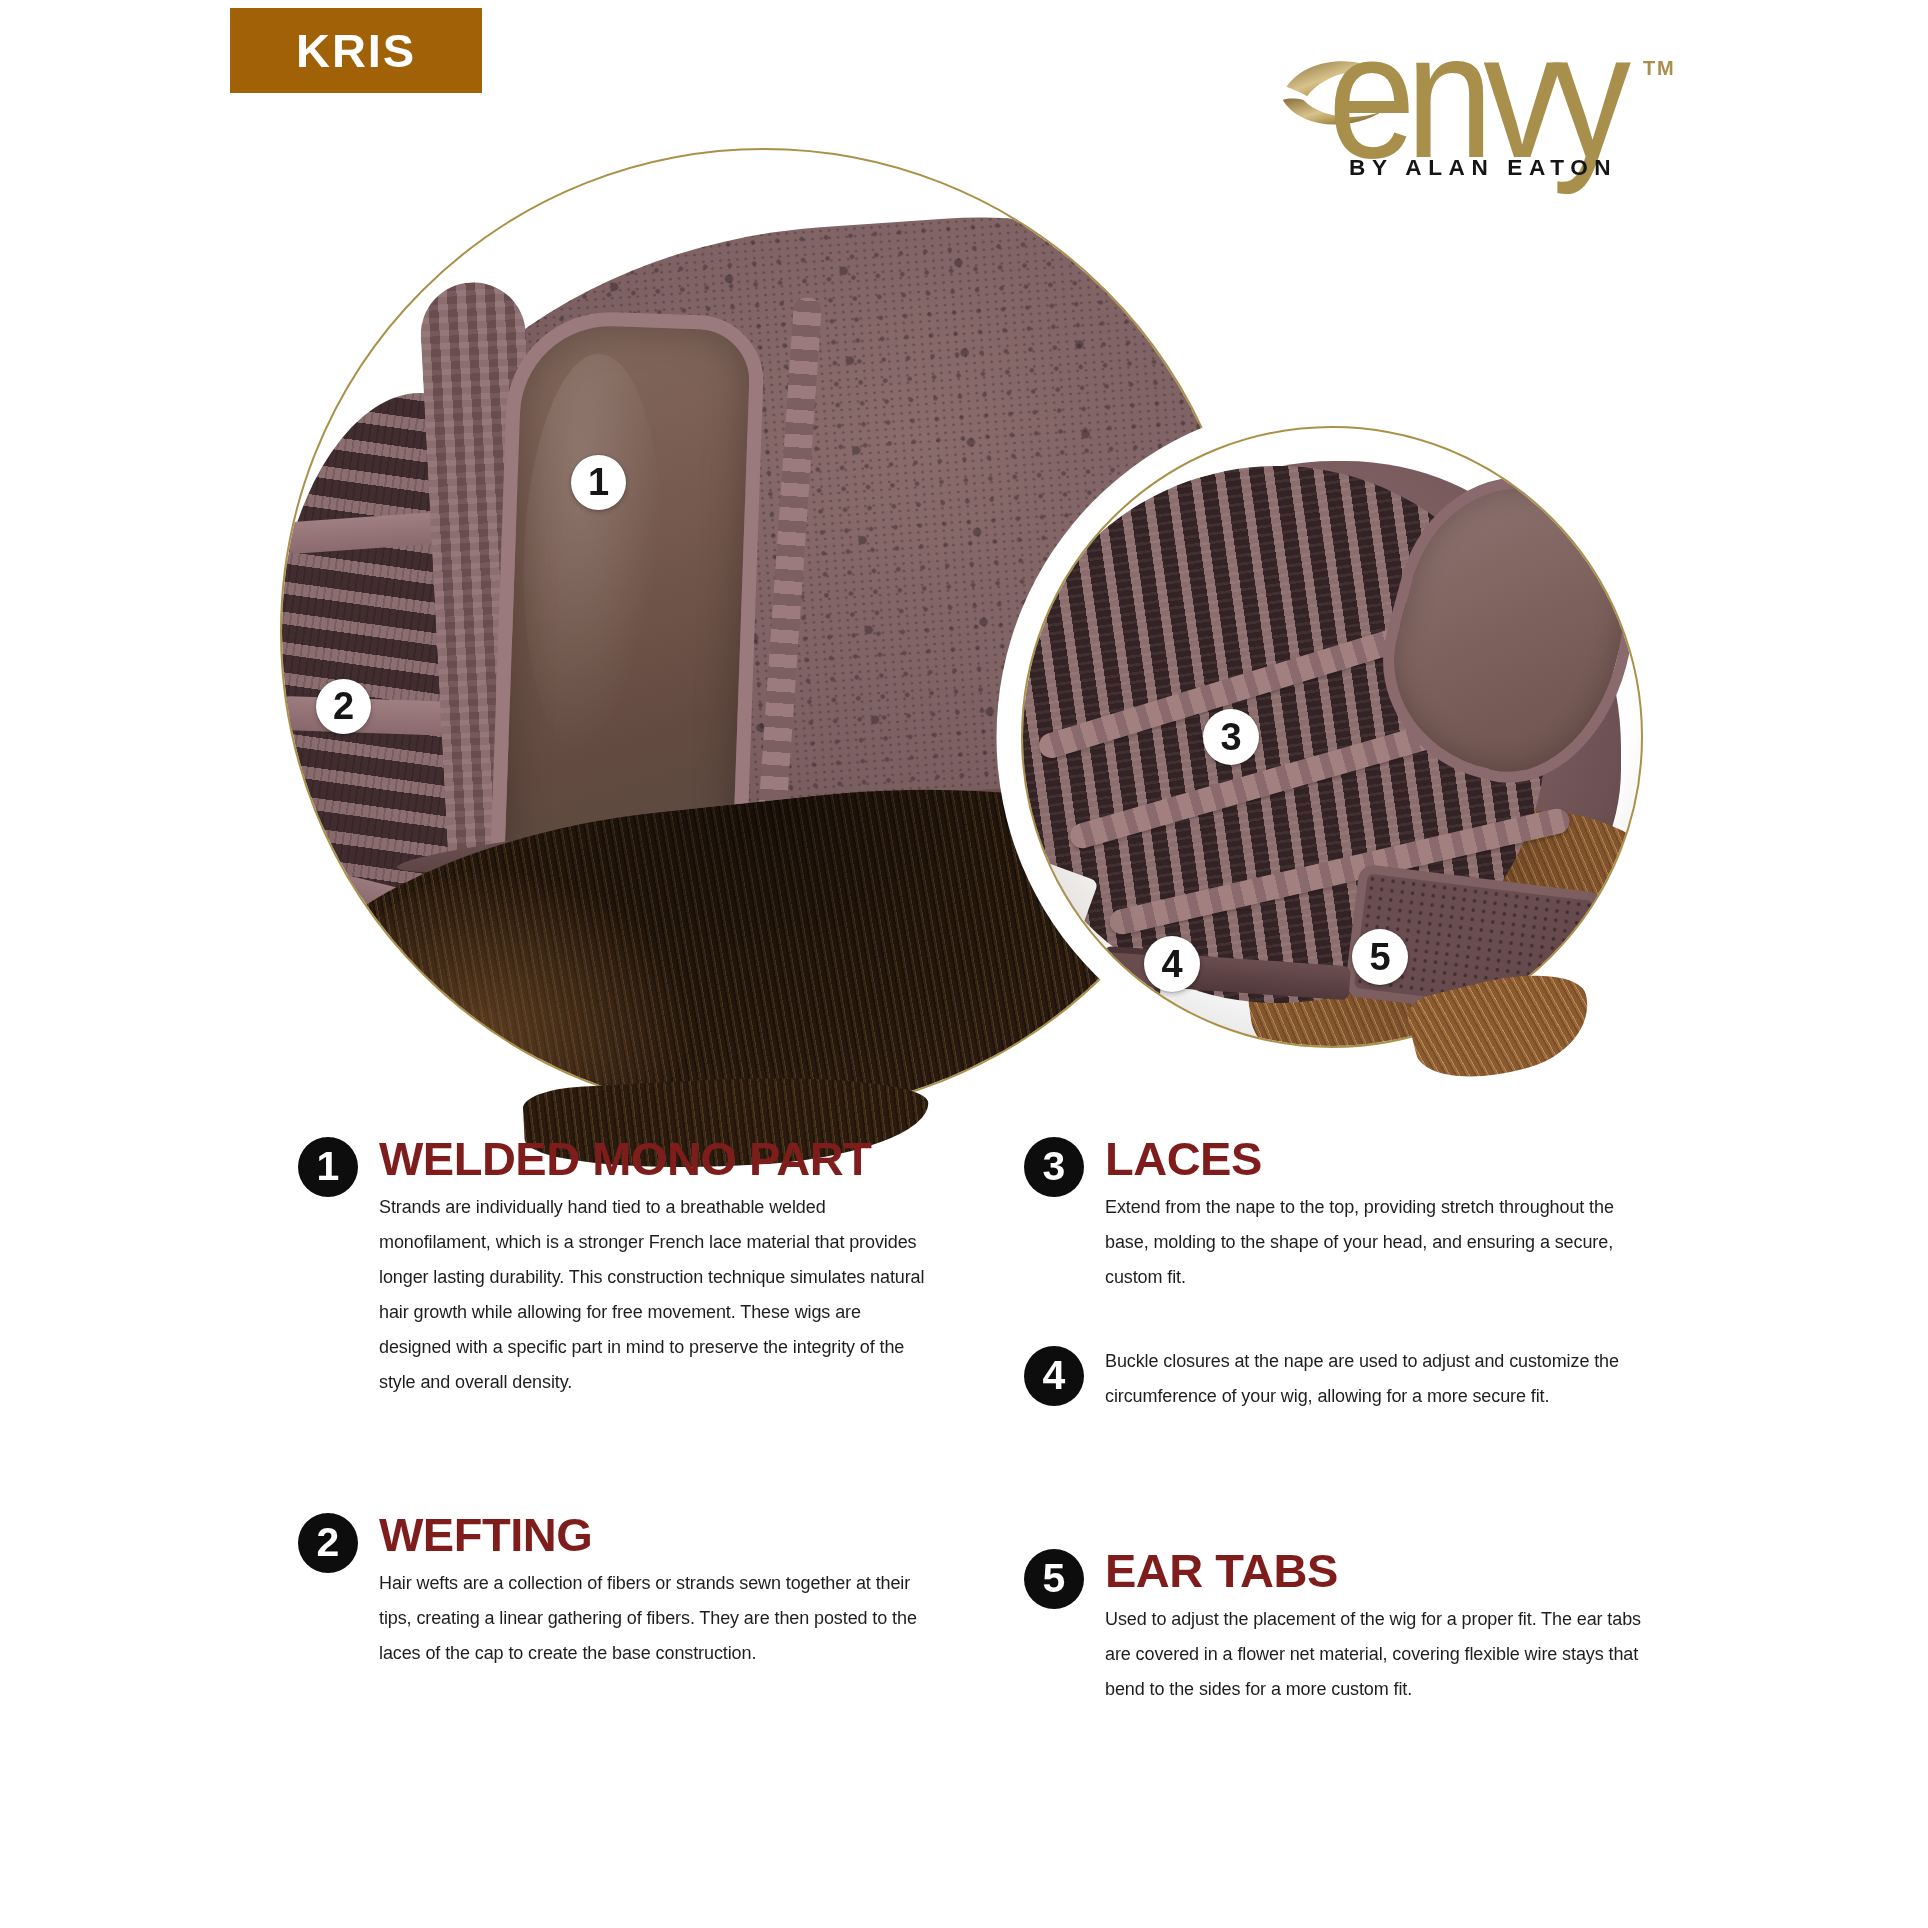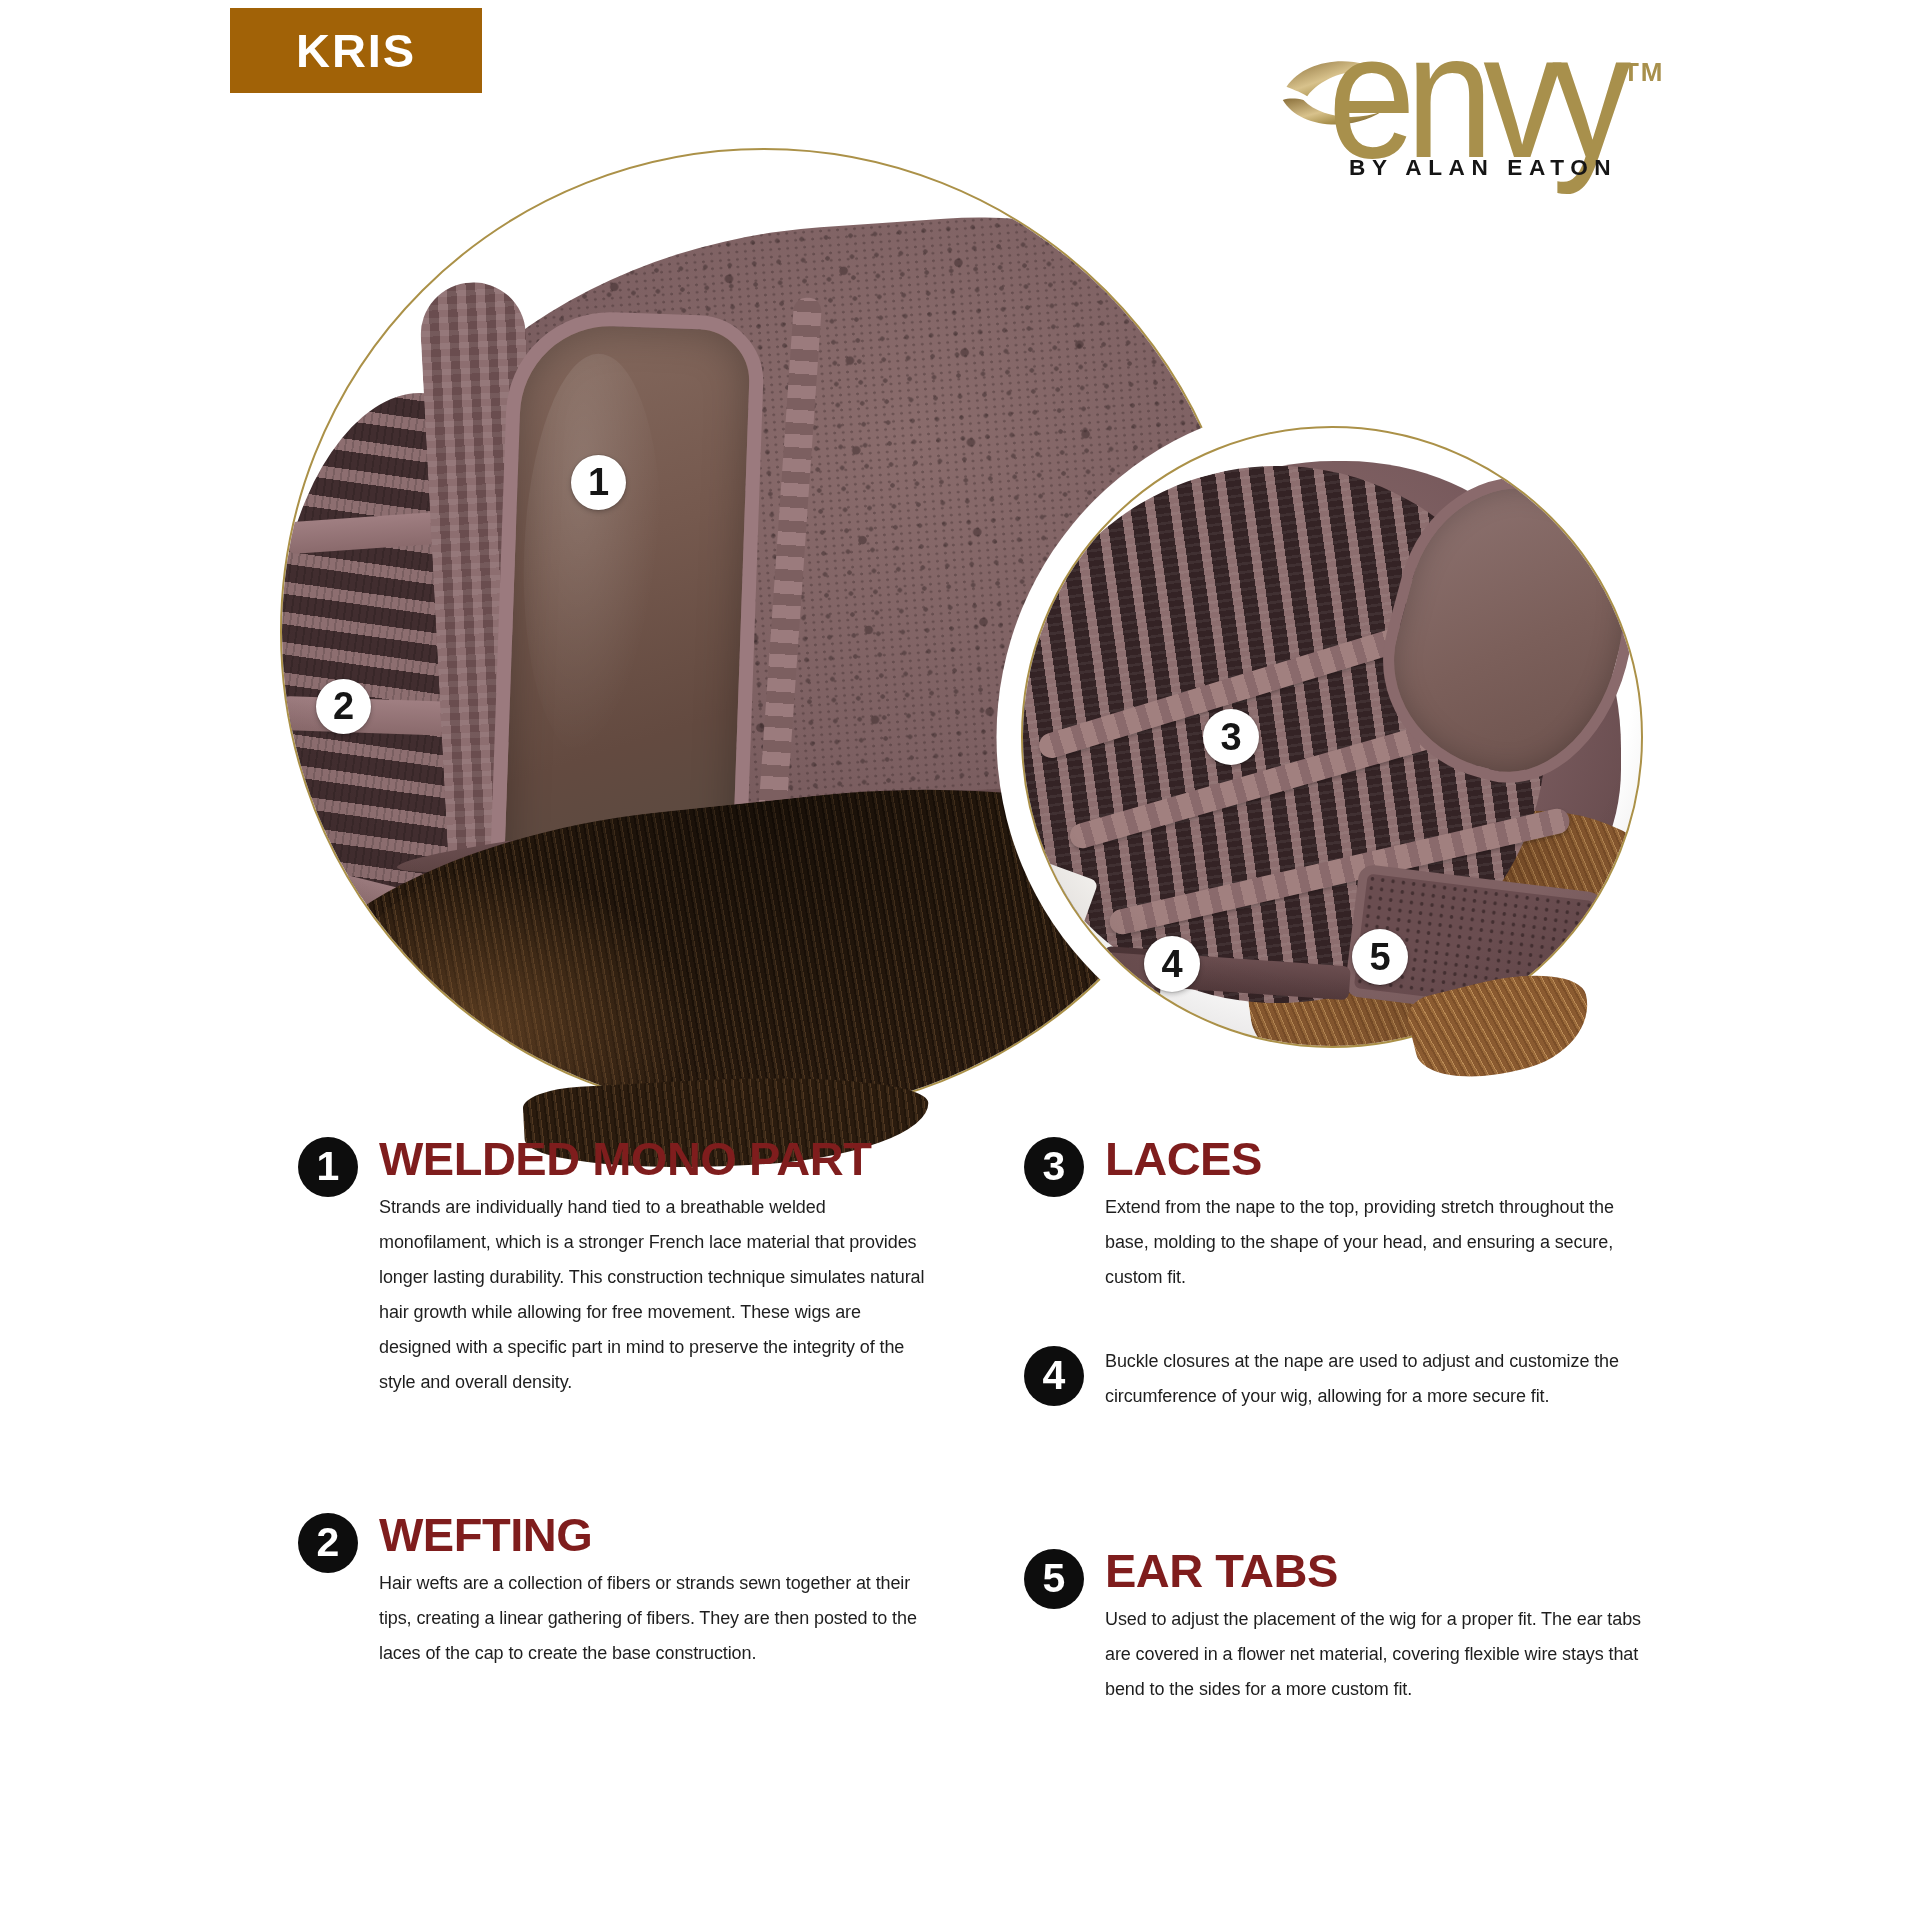--- a/index.html
+++ b/index.html
@@ -8,21 +8,21 @@
 
   
   .title-box{position:absolute;left:230px;top:7.5px;width:252px;height:85px;background:#a16207;
     display:flex;align-items:center;justify-content:center;z-index:6;}
   .title-box span{color:#ffffff;font-size:47px;font-weight:700;letter-spacing:1.9px;}
 
   .brand{position:absolute;left:1279px;top:38px;width:405px;height:179px;z-index:6;}
   .brand-swirl{position:absolute;left:0;top:13px;width:141px;height:80px;}
   .brand-name{position:absolute;left:49px;top:-32px;font-size:179px;line-height:179px;font-weight:400;
     color:#a8904c;letter-spacing:-11.3px;transform:scaleX(.88);transform-origin:left top;white-space:nowrap;}
-  .brand-tm{position:absolute;left:344px;top:19px;font-size:26px;font-weight:600;color:#a8904c;letter-spacing:1.9px;}
+  .brand-tm{position:absolute;left:364px;top:19px;font-size:20px;font-weight:600;color:#a8904c;letter-spacing:1.9px;}
   .brand-sub{position:absolute;left:70px;top:117px;font-size:22.6px;font-weight:700;color:#151515;
     letter-spacing:6.6px;white-space:nowrap;}
 
   
   .photo{position:absolute;border-radius:50%;overflow:hidden;background:#fff;border:2.8px solid #ab9148;}
   .photo-large{left:280px;top:148px;width:964px;height:964px;z-index:1;}
   .photo-small{left:1021px;top:426px;width:618px;height:618px;z-index:3;box-shadow:0 0 0 24.5px #ffffff;}
 
   .photo *{position:absolute;}
 

